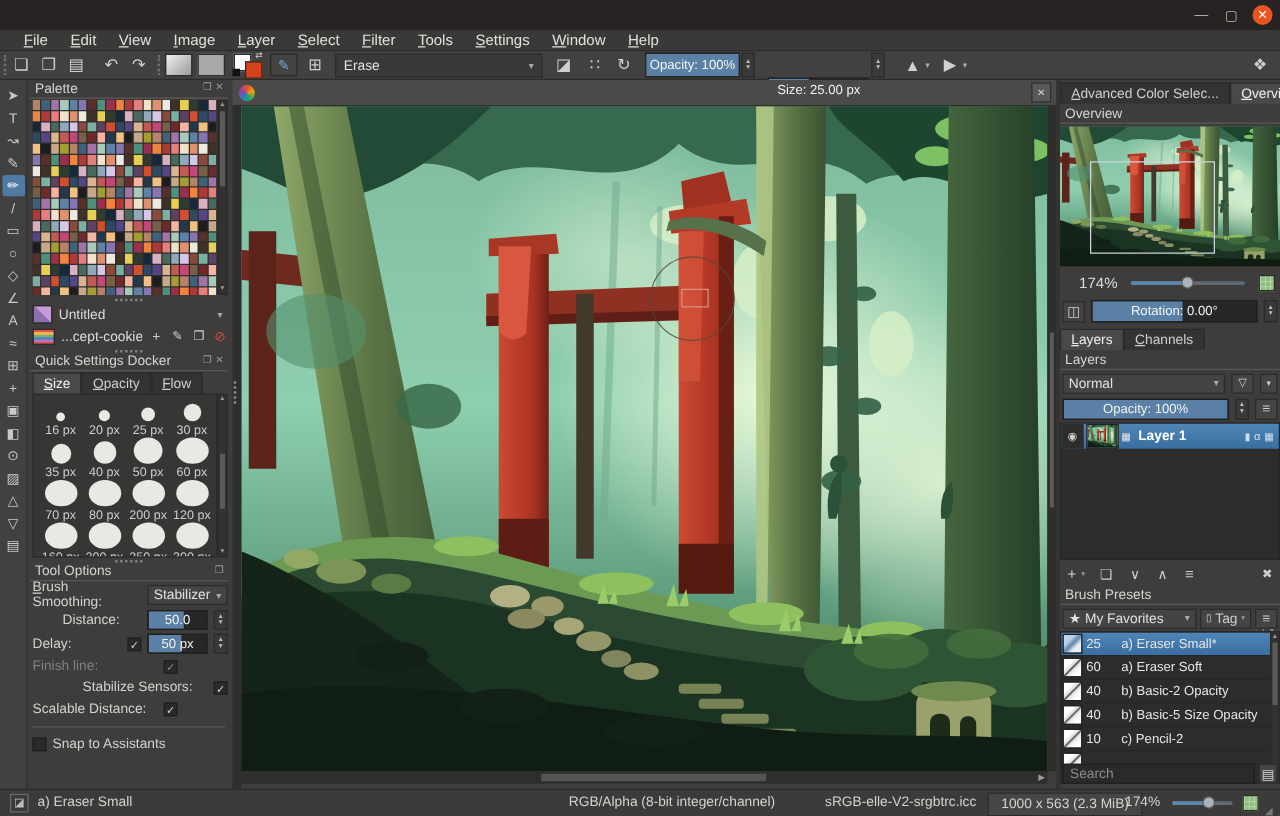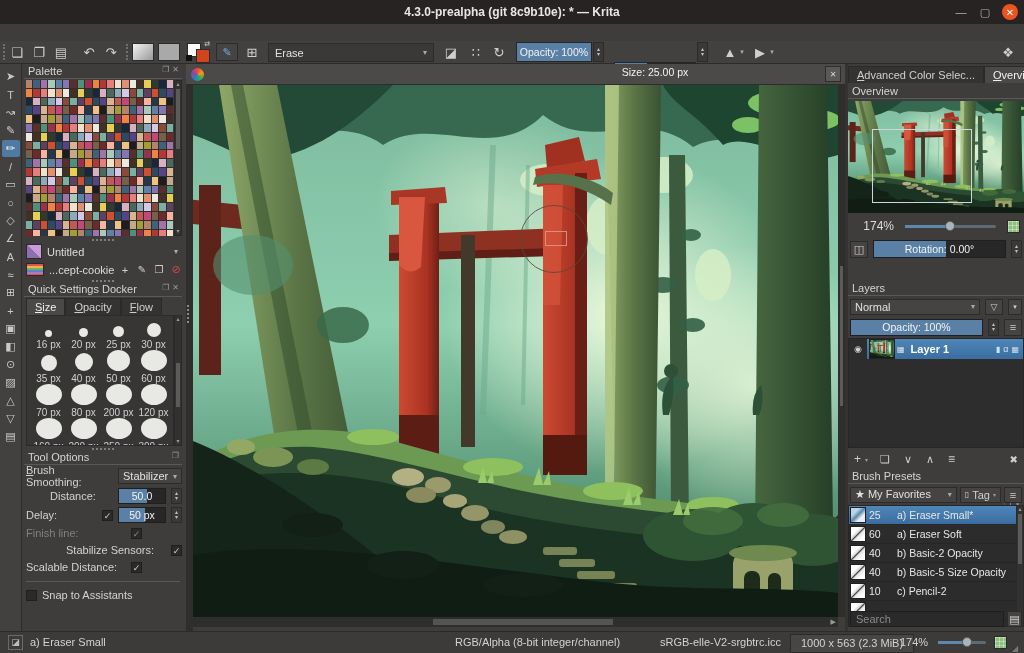--- a/index.html
+++ b/index.html
@@ -258,28 +258,40 @@
         <g>
             <ellipse cx="80" cy="372" rx="20" ry="10" fill="#7d9457"></ellipse>
             <ellipse cx="120" cy="382" rx="16" ry="8" fill="#5c7a43"></ellipse>
             <ellipse cx="48" cy="362" rx="14" ry="8" fill="#93a865"></ellipse>
           </g>
       </symbol>
     </defs>
   </svg>
 
   <div class="abs titlebar">
-    <div class="title-text">4.3.0-prealpha (git 8c9b10e): * — Krita</div>
     <div class="win-btns">
       <span class="win-glyph">—</span>
       <span class="win-glyph">▢</span>
       <span class="win-close">✕</span>
     </div>
   </div>
 
+  <div class="abs menubar">
+      <span class="menu-item mn">File</span>
+      <span class="menu-item mn">Edit</span>
+      <span class="menu-item mn">View</span>
+      <span class="menu-item mn">Image</span>
+      <span class="menu-item mn">Layer</span>
+      <span class="menu-item mn">Select</span>
+      <span class="menu-item mn">Filter</span>
+      <span class="menu-item mn">Tools</span>
+      <span class="menu-item mn">Settings</span>
+      <span class="menu-item mn">Window</span>
+      <span class="menu-item mn">Help</span>
+    </div>
 
   <div class="abs toolbar">
     <div class="tb grip-v" style="left:3px;"></div>
     <div class="tb tb-icon" style="left:8px;width:18px;">❏</div>
     <div class="tb tb-icon" style="left:30px;width:18px;">❐</div>
     <div class="tb tb-icon" style="left:52px;width:18px;">▤</div>
     <div class="tb tb-icon" style="left:80px;width:18px;">↶</div>
     <div class="tb tb-icon" style="left:102px;width:18px;">↷</div>
     <div class="tb grip-v" style="left:126px;"></div>
     <div class="tb chip" style="left:132px;top:2px;width:22px;height:18px;background:linear-gradient(135deg,#f2f2f2,#9a9a9a);"></div>
@@ -932,20 +944,23 @@
       <div class="spinbox" style="flex:1;height:18px;">
         <div class="slider-fill" style="width:55%;"></div>
         <div class="slider-text" style="line-height:16px;">Rotation: 0.00°</div>
       </div>
       <div class="spin" style="height:18px;">
         <span>▴</span>
         <span>▾</span>
       </div>
     </div>
 
+    <div class="panel-sec" style="top:199px;height:19px;white-space:nowrap;">
+      <span class="tab sel mn">Layers</span><span class="tab mn">Channels</span>
+    </div>
     <div class="panel-sec underline-bar" style="top:218px;height:14px;">
       <span class="docker-title mn">Layers</span>
       <span class="docker-icons" style="top:218px;">
         <span>❐</span>
         <span>✕</span>
       </span>
     </div>
     <div class="panel-sec row-flex" style="top:234px;height:17px;padding:0 2px;">
       <div class="dropdown" style="flex:1;">
         <span>Normal</span>

